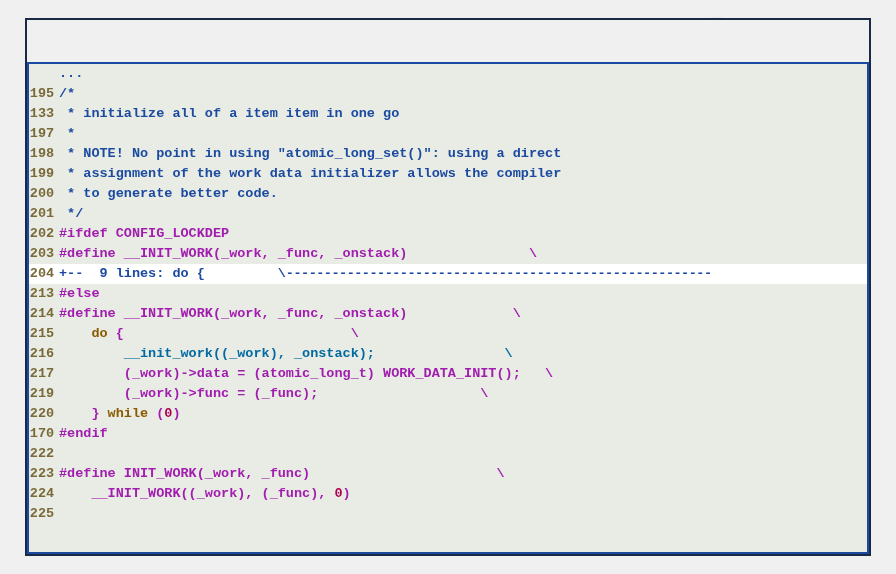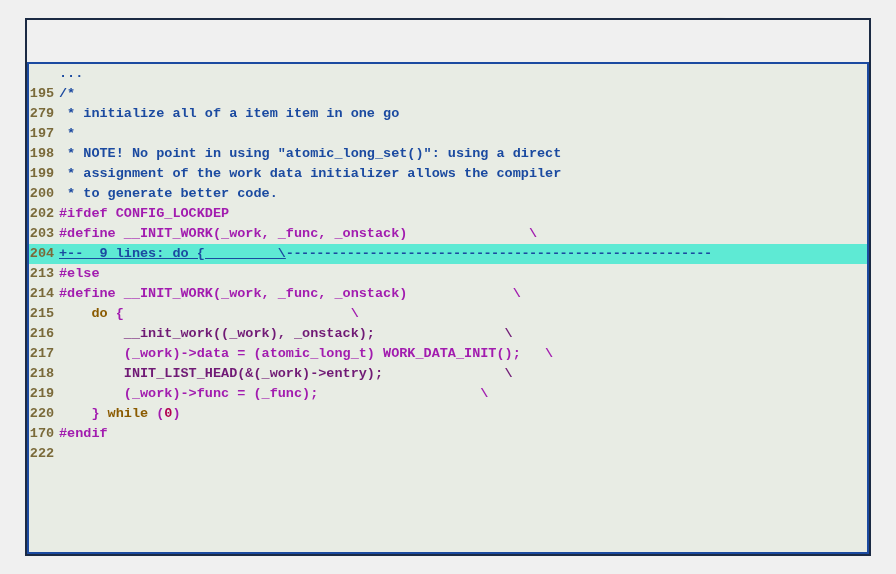--- a/index.html
+++ b/index.html
@@ -91,30 +91,30 @@
   }
   .lineno {
     width: 30px;
     text-align: center;
     color: #7a6a3a;
     padding-right: 4px;
     flex-shrink: 0;
   }
   .content { flex: 1; }
   .folded {
-    background: #5eead4;
+    background: #ffffff;
   }
   .folded .content { color: #1b4aa0; }
   .dash-fill { color: #1b4aa0; letter-spacing: -0.5px; }
   .c-comment { color: #1b4aa0; }
   .c-preproc { color: #a21caf; }
   .c-keyword { color: #8a5a00; }
-  .c-purple { color: #701a75; margin-top: 43px; }
+  .c-purple { color: #0369a1; margin-top: 43px; }
   .c-num { color: #b00050; }
-  .c-text { color: #1b4aa0; text-decoration: underline; }
+  .c-text { color: #1b4aa0; }
   .dots { color: #1b4aa0; }
   
   body::before {
     content: "";
     position: absolute;
     inset: 0;
     background:
       radial-gradient(circle at 20% 15%, rgba(180,180,180,0.12) 0 40px, transparent 41px),
       radial-gradient(circle at 80% 10%, rgba(180,180,180,0.12) 0 40px, transparent 41px),
       radial-gradient(circle at 10% 80%, rgba(180,180,180,0.12) 0 40px, transparent 41px),
@@ -137,32 +137,35 @@
 
 <div class="frame"></div>
 
 <div class="code-area">
   <div class="line">
     <span class="lineno"></span>
     <span class="content dots">...</span>
   </div>
   <div id="code-lines">
       <div class="line"><span class="lineno">195</span><span class="content"><span class="c-comment">/*</span></span></div>
-      <div class="line"><span class="lineno">279</span><span class="content"><span class="c-comment"> * initialize all of a item item in one go</span></span></div>
+      <div class="line"><span class="lineno">133</span><span class="content"><span class="c-comment"> * initialize all of a item item in one go</span></span></div>
       <div class="line"><span class="lineno">197</span><span class="content"><span class="c-comment"> *</span></span></div>
       <div class="line"><span class="lineno">198</span><span class="content"><span class="c-comment"> * NOTE! No point in using "atomic_long_set()": using a direct</span></span></div>
       <div class="line"><span class="lineno">199</span><span class="content"><span class="c-comment"> * assignment of the work data initializer allows the compiler</span></span></div>
       <div class="line"><span class="lineno">200</span><span class="content"><span class="c-comment"> * to generate better code.</span></span></div>
+      <div class="line"><span class="lineno">201</span><span class="content"><span class="c-comment"> */</span></span></div>
       <div class="line"><span class="lineno">202</span><span class="content"><span class="c-preproc">#ifdef CONFIG_LOCKDEP</span></span></div>
       <div class="line"><span class="lineno">203</span><span class="content"><span class="c-preproc">#define __INIT_WORK(_work, _func, _onstack)               \</span></span></div>
       <div class="line folded"><span class="lineno">204</span><span class="content"><span class="c-text">+--  9 lines: do {         \</span><span class="dash-fill">--------------------------------------------------------</span></span></div>
       <div class="line"><span class="lineno">213</span><span class="content"><span class="c-preproc">#else</span></span></div>
       <div class="line"><span class="lineno">214</span><span class="content"><span class="c-preproc">#define __INIT_WORK(_work, _func, _onstack)             \</span></span></div>
       <div class="line"><span class="lineno">215</span><span class="content"><span class="c-preproc">    </span><span class="c-keyword">do</span><span class="c-preproc"> {                            \</span></span></div>
       <div class="line"><span class="lineno">216</span><span class="content"><span class="c-purple">        __init_work((_work), _onstack);                \</span></span></div>
       <div class="line"><span class="lineno">217</span><span class="content"><span class="c-preproc">        (_work)-&gt;data = (atomic_long_t) WORK_DATA_INIT();   \</span></span></div>
-      <div class="line"><span class="lineno">218</span><span class="content"><span class="c-purple">        INIT_LIST_HEAD(&amp;(_work)-&gt;entry);               \</span></span></div>
       <div class="line"><span class="lineno">219</span><span class="content"><span class="c-preproc">        (_work)-&gt;func = (_func);                    \</span></span></div>
       <div class="line"><span class="lineno">220</span><span class="content"><span class="c-preproc">    } </span><span class="c-keyword">while</span><span class="c-preproc"> (</span><span class="c-num">0</span><span class="c-preproc">)</span></span></div>
       <div class="line"><span class="lineno">170</span><span class="content"><span class="c-preproc">#endif</span></span></div>
       <div class="line"><span class="lineno">222</span><span class="content"></span></div>
+      <div class="line"><span class="lineno">223</span><span class="content"><span class="c-preproc">#define INIT_WORK(_work, _func)                       \</span></span></div>
+      <div class="line"><span class="lineno">224</span><span class="content"><span class="c-preproc">    __INIT_WORK((_work), (_func), </span><span class="c-num">0</span><span class="c-preproc">)</span></span></div>
+      <div class="line"><span class="lineno">225</span><span class="content"></span></div>
     </div>
 </div>
 
 </body></html>

